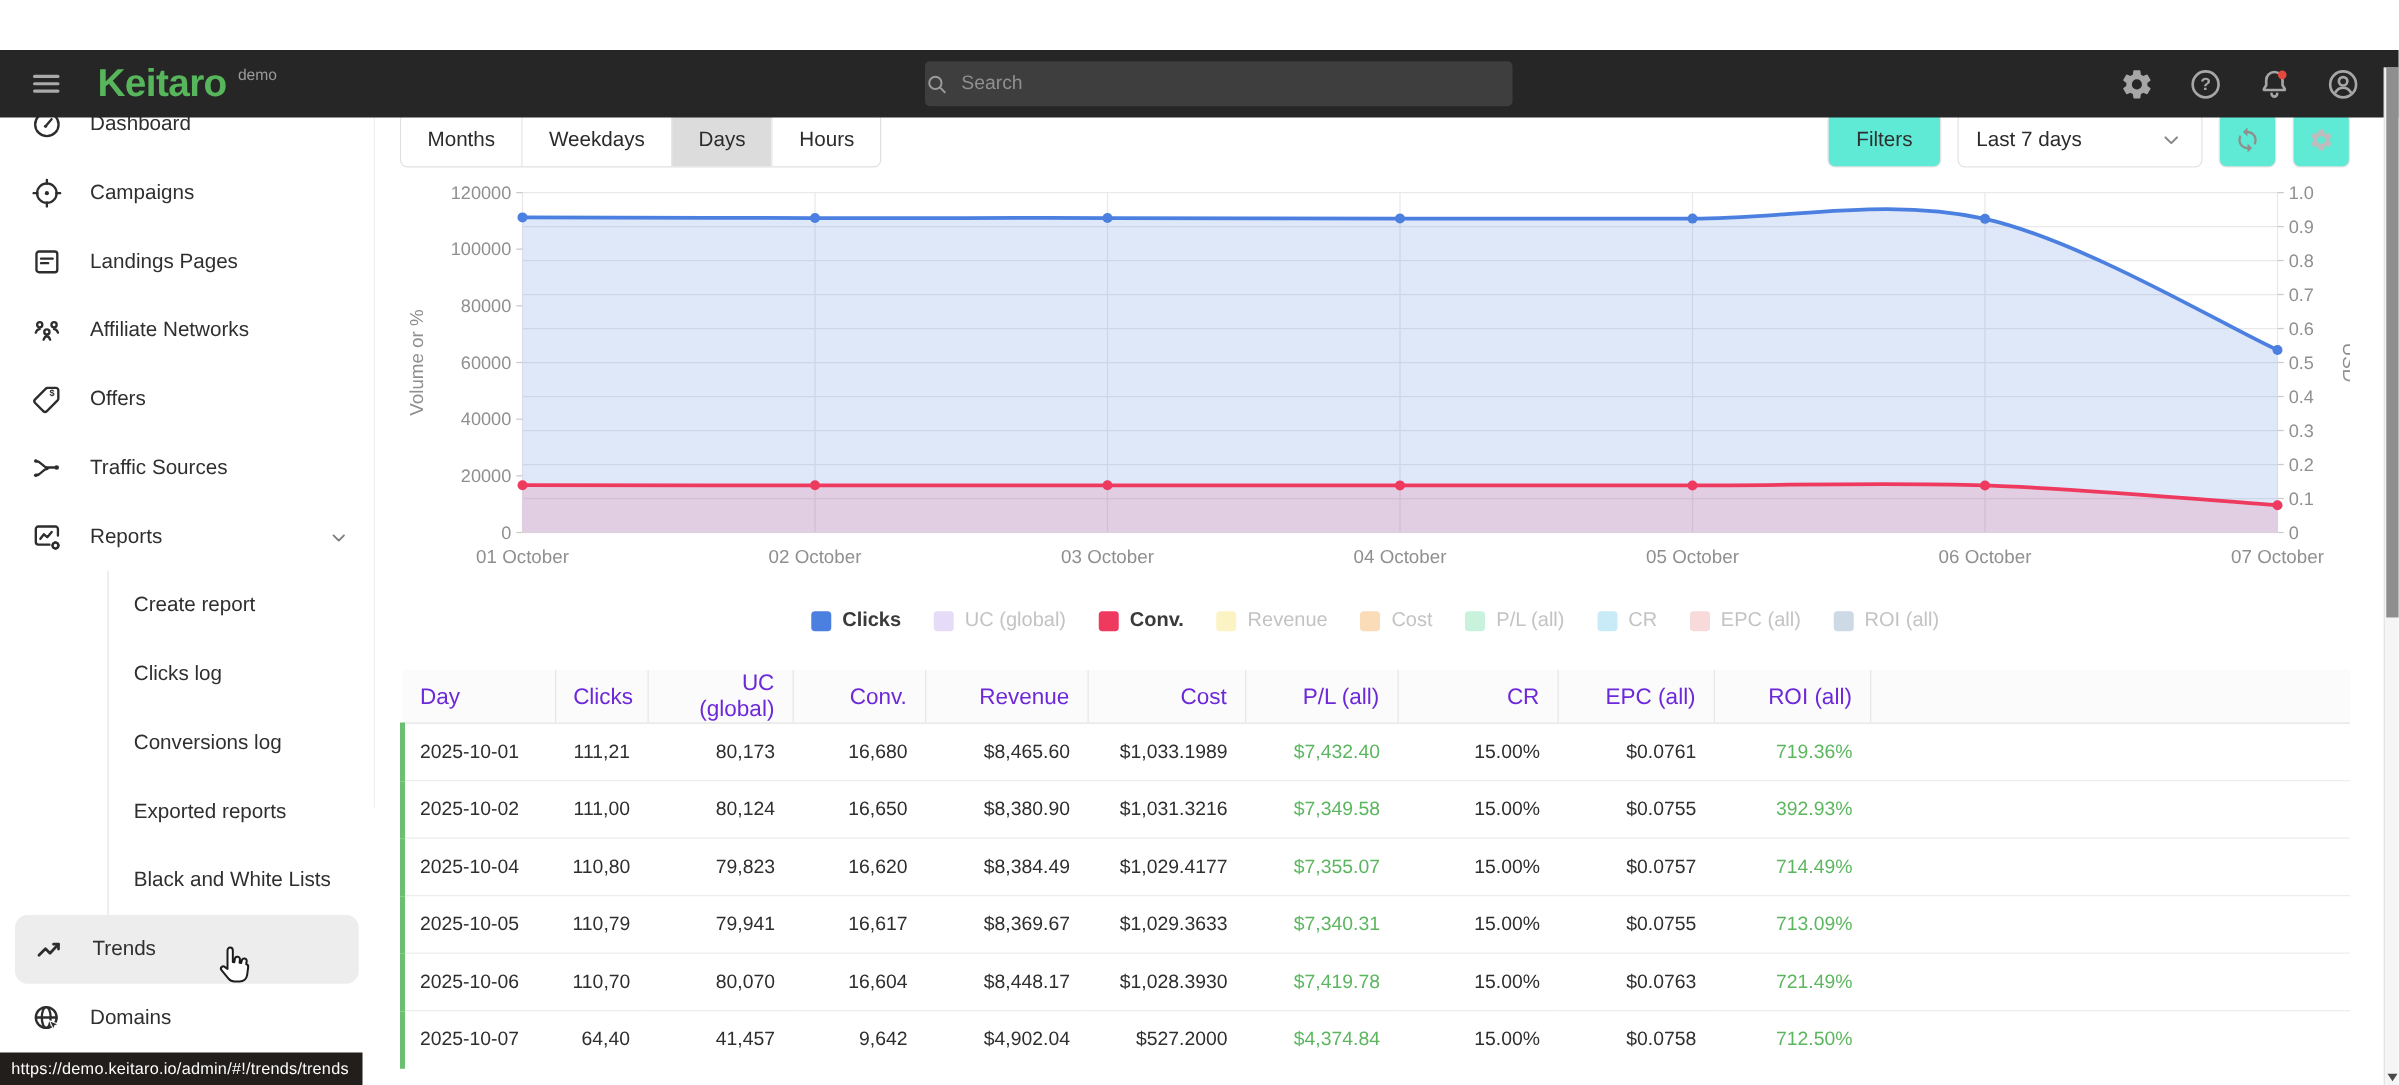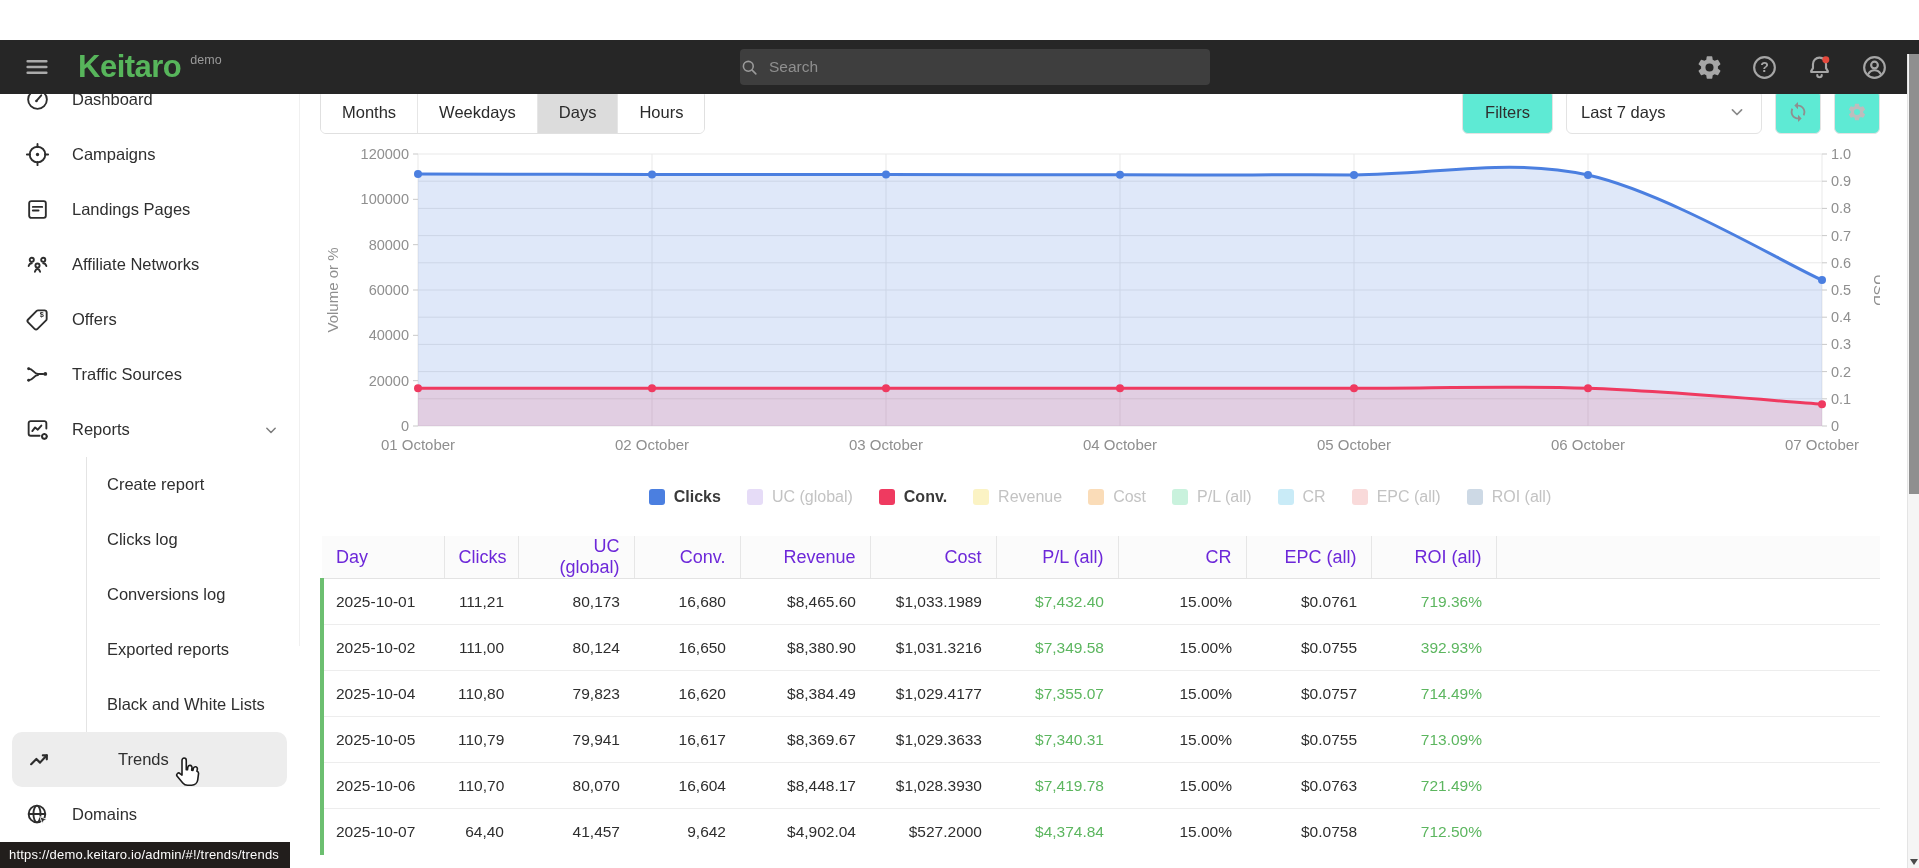--- a/index.html
+++ b/index.html
@@ -24,21 +24,21 @@
     cursor:pointer; position:relative; }
 
   
   .sidebar { position:absolute; top:54px; left:0; width:300px; height:592px; background:#fff;
     border-right:1px solid #f0f0f0; padding-top:18px; }
   .side-item { height:55px; display:flex; align-items:center; padding:0 18px 0 24px;
     cursor:pointer; position:relative; }
   .side-item .s-icon { width:26px; height:26px; display:flex; align-items:center; justify-content:center; }
   .side-item .s-label { margin-left:22px; font-size:16.5px; color:#2f2f2f; }
   .side-item .s-chev { margin-left:auto; display:flex; }
-  .side-item.active { background:#ededed; border-radius:10px; margin:0 12px; padding:0 12px 0 12px;gap:44px; }
+  .side-item.active { background:#ededed; border-radius:10px; margin:0 12px; padding:0 12px 0 12px; }
   .side-item.active .s-icon { margin-left:2px; }
   .side-sub { position:relative; margin-left:86px; border-left:1px solid #e4e4e4; }
   .side-sub-item { height:55px; display:flex; align-items:center; padding-left:20px;
     font-size:16.5px; color:#2f2f2f; cursor:pointer; }
 
   
   .main { position:absolute; top:54px; left:300px; width:1607px; height:814px;
     padding:36px 27px 0 20px; background:#fff; }
 
   .toolbar { display:flex; align-items:center; height:44px; }

